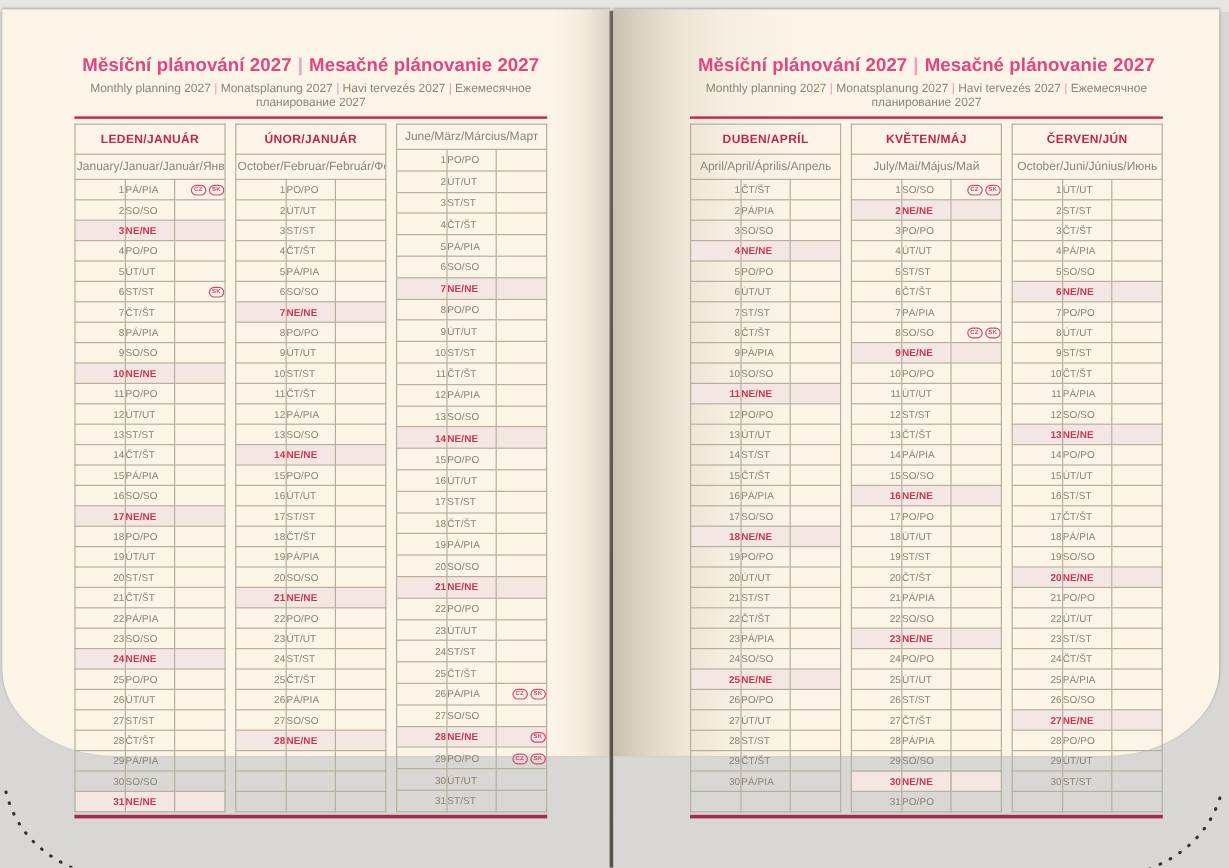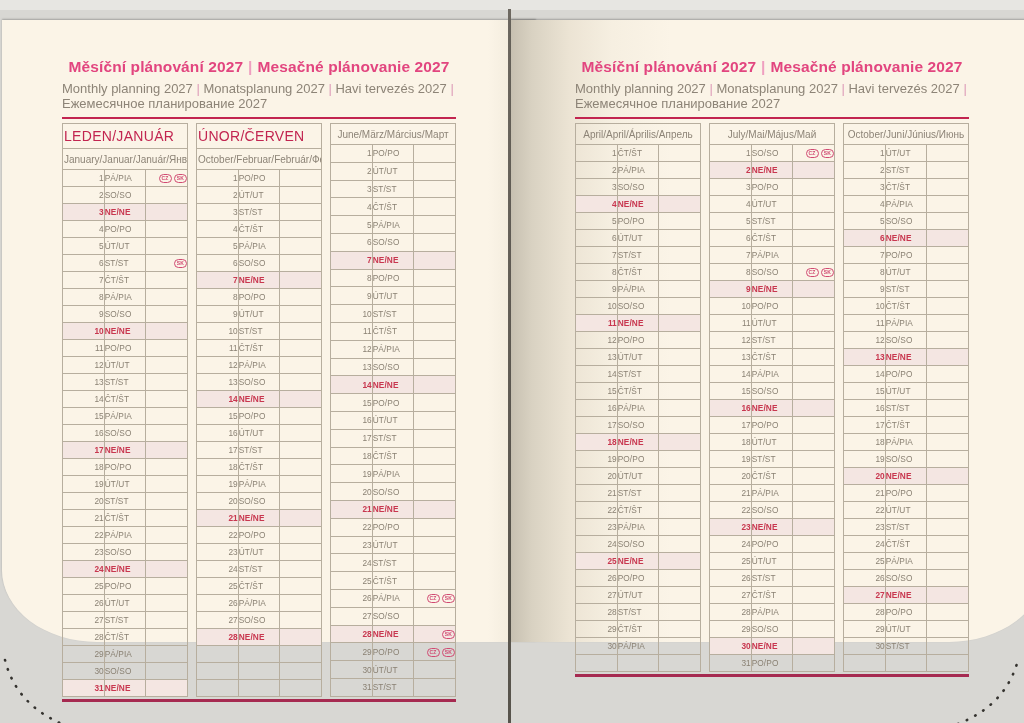--- a/index.html
+++ b/index.html
@@ -2,47 +2,47 @@
 <html><head>
 <meta charset="utf-8">
 <style>
   html,body{margin:0;padding:0;}
   body{
     width:1024px;height:723px;position:relative;overflow:hidden;
     background:#d8d7d3;
     font-family:"Liberation Sans", sans-serif;
   }
   .top-strip{position:absolute;left:0;top:0;width:1024px;height:10px;background:#e7e6e2;}
-  .page{position:absolute;top:20px;height:622px;padding-left:28px;}
+  .page{position:absolute;top:8px;height:622px;}
   .page.left{
     left:2px;width:506px;
     border-bottom-left-radius:95px 72px;
     background:linear-gradient(90deg,#fbf4e7 0%,#fbf4e7 91%,#f2ebdc 96%,#d9d1c1 100%);
     box-shadow:0 -1px 2px rgba(0,0,0,.25);
   }
   .page.right{
     left:511px;width:505px;
     border-bottom-right-radius:95px 72px;
     background:linear-gradient(90deg,#c7c0b1 0%,#d9d2c2 4%,#ece4d4 11%,#f6efe1 19%,#fbf4e7 30%);
     box-shadow:0 -1px 2px rgba(0,0,0,.25);
   }
   .spine{position:absolute;left:508px;top:9px;width:3px;height:714px;
     background:linear-gradient(180deg,#6d6860,#57534b);}
   .content{position:absolute;top:38px;width:394px;}
   .page.left .content{left:60px;}
   .page.right .content{left:64px;}
   .title{text-align:center;font-size:15.5px;font-weight:bold;color:#e2457f;letter-spacing:.1px;}
   .title .sep{color:#ef9fc0;font-weight:bold;padding:0 5px;}
-  .subtitle{margin-top:5px;text-align:left;font-size:13px;color:#8d8477;}
+  .subtitle{margin-top:5px;text-align:center;font-size:10px;color:#8d8477;}
   .subtitle .sep2{color:#dd9cb8;}
   .rule-top{margin-top:6px;height:2px;background:#c22550;}
   .months{display:flex;gap:8px;margin-top:4px;}
   table.month{border-collapse:collapse;width:126px;table-layout:fixed;background:transparent;}
   table.month th,table.month td{border:1px solid #b7ae9e;overflow:hidden;white-space:nowrap;}
-  th.mname{height:22px;font-size:14px;font-weight:normal;color:#c22550;letter-spacing:.3px;text-align:left;}
+  th.mname{height:22px;font-size:10px;font-weight:bold;color:#c22550;letter-spacing:.3px;text-align:center;}
   th.mlangs{height:18px;font-size:10px;font-weight:normal;color:#8d8477;text-align:center;}
   table.month td{height:16px;padding:0;font-size:8.3px;color:#8a8173;}
   td.num{width:17px;text-align:right;padding-right:3px;}
   td.day{width:45px;text-align:left;padding-left:4px;letter-spacing:.1px;}
   td.note{text-align:right;padding-right:2px;}
   tr.sun{background:#f4e6e2;}
   tr.sun td.num,tr.sun td.day{color:#c8374f;font-weight:bold;}
   .badge{
     display:inline-block;border:1px solid #d14a72;color:#d14a72;border-radius:6px;
     font-size:5px;font-weight:bold;line-height:5px;padding:1px 2px;margin-left:2px;
@@ -225,21 +225,21 @@
             <tr class="sun">
               <td class="num">31</td>
               <td class="day">NE/NE</td>
               <td class="note"></td>
             </tr>
           </tbody>
       </table>
       <table class="month">
         <thead>
           <tr>
-              <th class="mname" colspan="3">ÚNOR/ČERVEN</th>
+              <th class="mname" colspan="3">ÚNOR/JANUÁR</th>
             </tr>
           <tr>
               <th class="mlangs" colspan="3">October/Februar/Február/Февраль</th>
             </tr>
         </thead>
         <tbody>
             <tr>
               <td class="num">1</td>
               <td class="day">PO/PO</td>
               <td class="note"></td>
@@ -569,20 +569,23 @@
 
 <div class="page right">
   <div class="content">
     <div class="title"><span>Měsíční plánování 2027</span><span class="sep">|</span><span>Mesačné plánovanie 2027</span></div>
     <div class="subtitle">Monthly planning 2027<span class="sep2"> | </span>Monatsplanung 2027<span class="sep2"> | </span>Havi tervezés 2027<span class="sep2"> | </span>Ежемесячное планирование 2027</div>
     <div class="rule-top"></div>
     <div class="months">
       <table class="month">
         <thead>
           <tr>
+              <th class="mname" colspan="3">DUBEN/APRÍL</th>
+            </tr>
+          <tr>
               <th class="mlangs" colspan="3">April/April/Április/Апрель</th>
             </tr>
         </thead>
         <tbody>
             <tr>
               <td class="num">1</td>
               <td class="day">ČT/ŠT</td>
               <td class="note"></td>
             </tr>
             <tr>
@@ -733,20 +736,23 @@
             <tr>
               <td class="num"></td>
               <td class="day"></td>
               <td class="note"></td>
             </tr>
           </tbody>
       </table>
       <table class="month">
         <thead>
           <tr>
+              <th class="mname" colspan="3">KVĚTEN/MÁJ</th>
+            </tr>
+          <tr>
               <th class="mlangs" colspan="3">July/Mai/Május/Май</th>
             </tr>
         </thead>
         <tbody>
             <tr>
               <td class="num">1</td>
               <td class="day">SO/SO</td>
               <td class="note"><span class="badge">CZ</span><span class="badge">SK</span></td>
             </tr>
             <tr class="sun">
@@ -896,20 +902,23 @@
             </tr>
             <tr>
               <td class="num">31</td>
               <td class="day">PO/PO</td>
               <td class="note"></td>
             </tr>
           </tbody>
       </table>
       <table class="month">
         <thead>
+          <tr>
+              <th class="mname" colspan="3">ČERVEN/JÚN</th>
+            </tr>
           <tr>
               <th class="mlangs" colspan="3">October/Juni/Június/Июнь</th>
             </tr>
         </thead>
         <tbody>
             <tr>
               <td class="num">1</td>
               <td class="day">ÚT/UT</td>
               <td class="note"></td>
             </tr>

